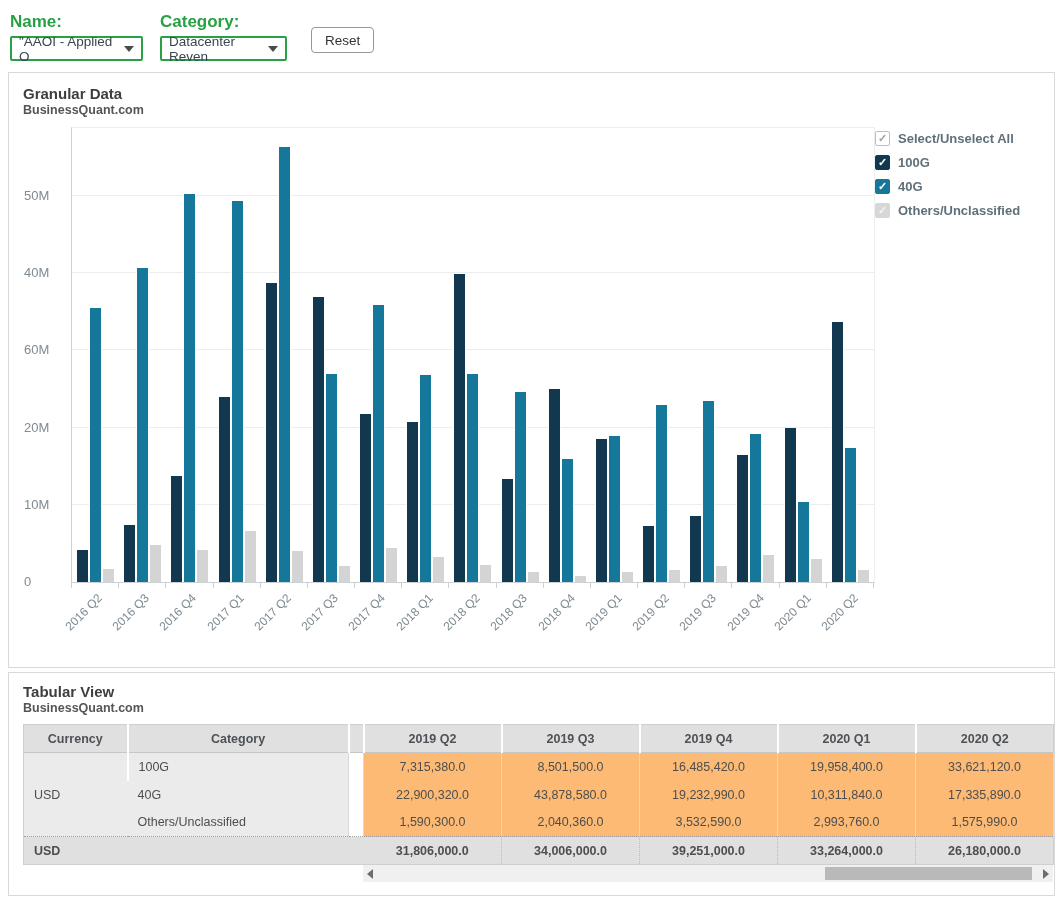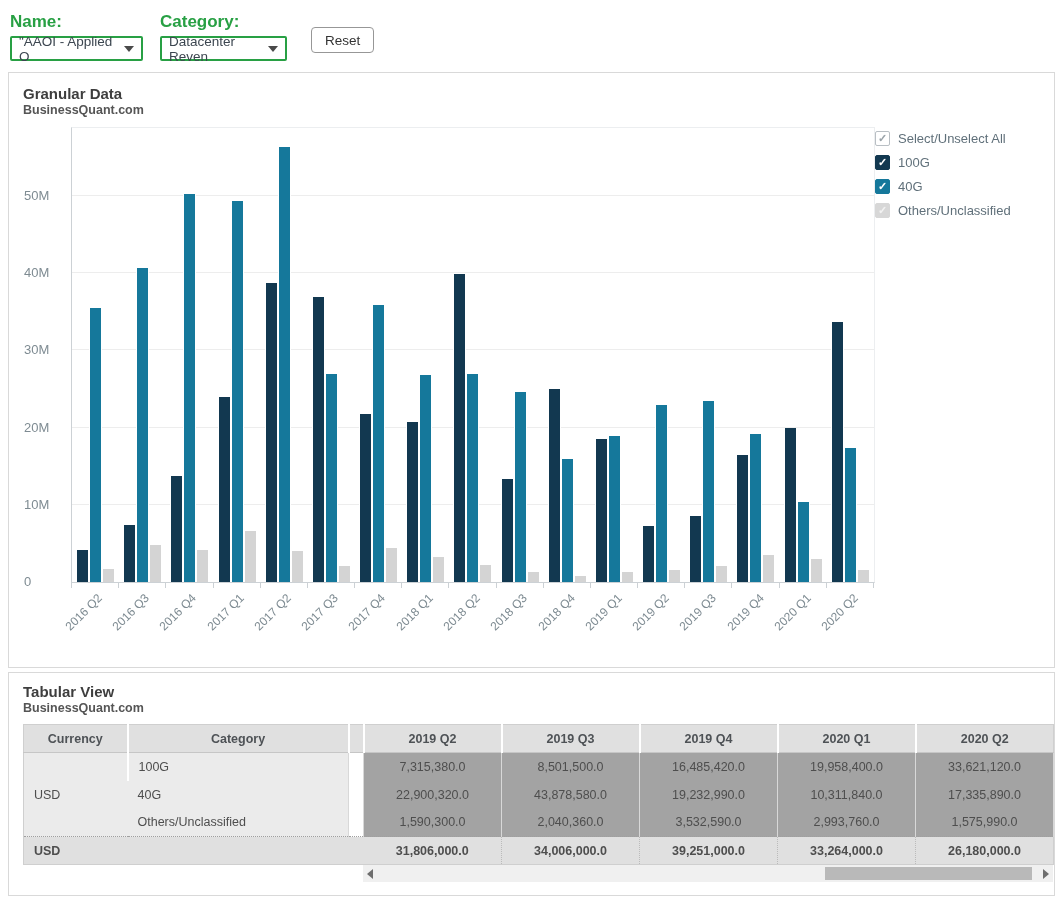--- a/index.html
+++ b/index.html
@@ -47,35 +47,35 @@
   .xlabels { display:flex; margin-left:48px; height:56px; position:relative; }
   .xcell { flex:1; position:relative; }
   .xcell span { position:absolute; top:8px; right:50%; transform:rotate(-45deg);
     transform-origin:100% 0; white-space:nowrap; font-size:12px; color:#7e8b92; }
 
   .legend { width:165px; padding-top:4px; }
   .legend-item { display:flex; align-items:center; margin-bottom:9px; cursor:pointer; }
   .cbox { width:15px; height:15px; border-radius:2px; margin-right:8px; flex:none;
     display:flex; align-items:center; justify-content:center;
     font-size:11px; line-height:15px; font-weight:bold; }
-  .legend-label { font-size:13px; color:#60707a; white-space:nowrap; }
+  .legend-label { font-size:13px; color:#60707a; white-space:nowrap;font-weight:bold; }
 
   
   .tbl-wrap { margin-top:9px; }
   table { border-collapse:collapse; table-layout:fixed; width:1030px;
     font-size:12.5px; color:#4e4e4e; border:1px solid #cfcfcf; }
   th { background:#e0e0e0; font-weight:bold; color:#4e5256; height:28px;
     border-left:2px solid #fff; border-bottom:1px solid #c6c6c6; text-align:center; }
   th:first-child { border-left:none; }
   td { height:28px; }
   td.leftcell { background:#ebebeb; text-align:left; padding-left:10px;
     border-left:2px solid #fff; }
   td.leftcell:first-child { border-left:none; }
   td.spacer-b { background:#fff; border-left:1px solid #d8d8d8; border-right:1px solid #d8d8d8; }
-  td.num { background:#a3a3a3; text-align:center; border-right:1px solid #d8d8d8; }
+  td.num { background:#fdba74; text-align:center; border-right:1px solid #d8d8d8; }
   tr.footer td { background:#e0e0e0; font-weight:bold;
     border-top:1px dotted #9f9f9f; border-bottom:1px dotted #9f9f9f; }
   tr.footer td.num { border-right:1px dotted #bbb; background:#e0e0e0; }
   tr.footer td.fcur { text-align:left; padding-left:10px; }
 
   
   .hscroll { position:relative; margin-left:340px; width:690px; height:17px;
     background:#f0f0f0; margin-top:0; }
   .hs-arrow { position:absolute; top:4px; width:0; height:0; cursor:pointer; }
   .hs-left { left:4px; border-top:5px solid transparent; border-bottom:5px solid transparent;
@@ -111,21 +111,21 @@
   <div class="card-sub">BusinessQuant.com</div>
   <div class="chart-flex">
     <div class="plot-region">
       <div class="plot" id="plot">
           <div class="ylabel" style="bottom: calc(0% - 7px);">0</div>
           <div class="gridline" style="bottom: 17.0068%;"></div>
           <div class="ylabel" style="bottom: calc(17.0068% - 7px);">10M</div>
           <div class="gridline" style="bottom: 34.0136%;"></div>
           <div class="ylabel" style="bottom: calc(34.0136% - 7px);">20M</div>
           <div class="gridline" style="bottom: 51.0204%;"></div>
-          <div class="ylabel" style="bottom: calc(51.0204% - 7px);">30M</div>
+          <div class="ylabel" style="bottom: calc(51.0204% - 7px);">60M</div>
           <div class="gridline" style="bottom: 68.0272%;"></div>
           <div class="ylabel" style="bottom: calc(68.0272% - 7px);">40M</div>
           <div class="gridline" style="bottom: 85.034%;"></div>
           <div class="ylabel" style="bottom: calc(85.034% - 7px);">50M</div>
           <div class="xtick" style="left: calc(0% - 1px);"></div>
           <div class="xtick" style="left: calc(5.88235% - 1px);"></div>
           <div class="xtick" style="left: calc(11.7647% - 1px);"></div>
           <div class="xtick" style="left: calc(17.6471% - 1px);"></div>
           <div class="xtick" style="left: calc(23.5294% - 1px);"></div>
           <div class="xtick" style="left: calc(29.4118% - 1px);"></div>

